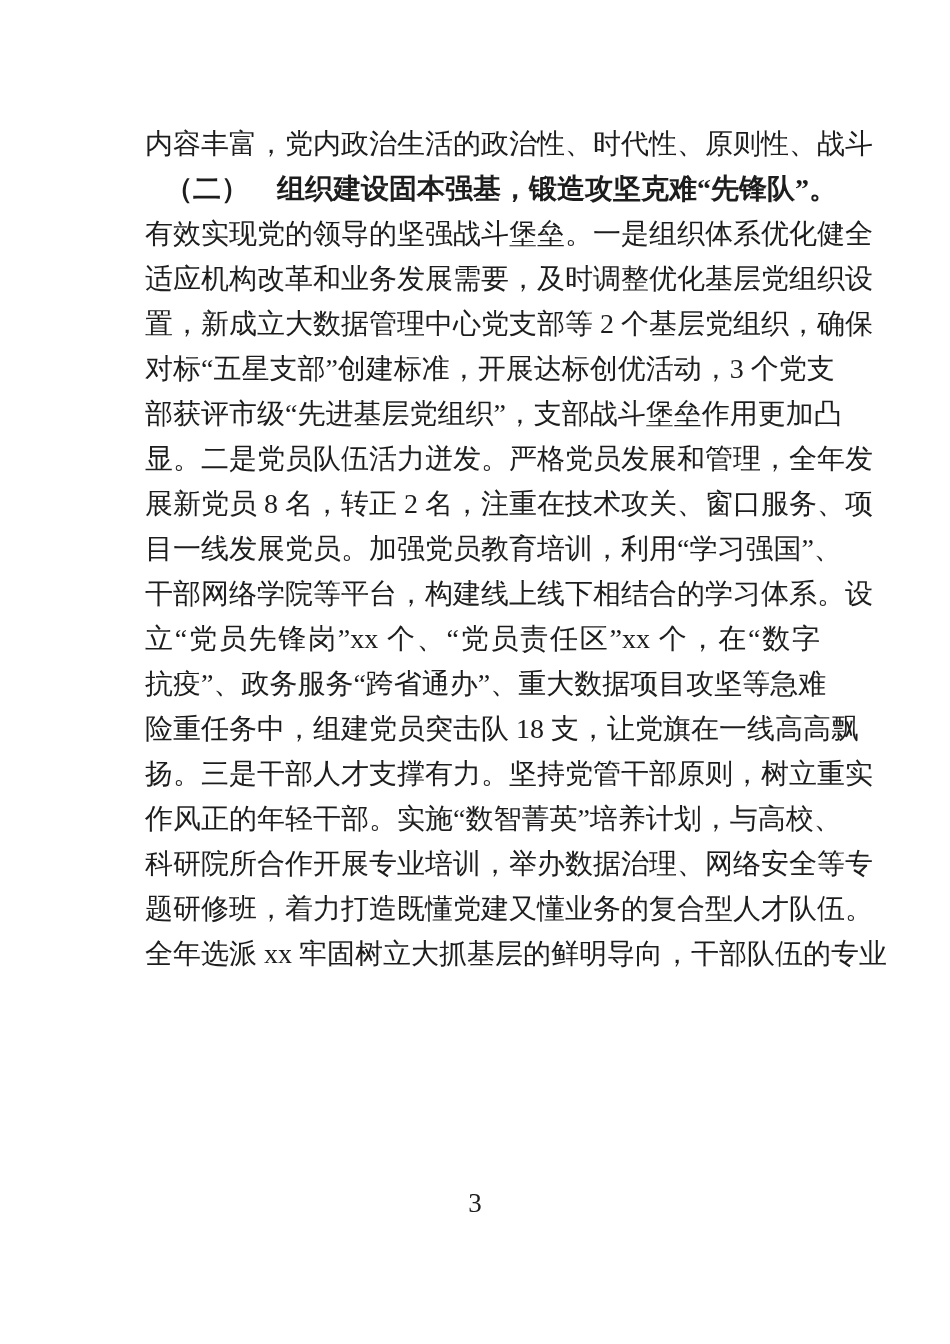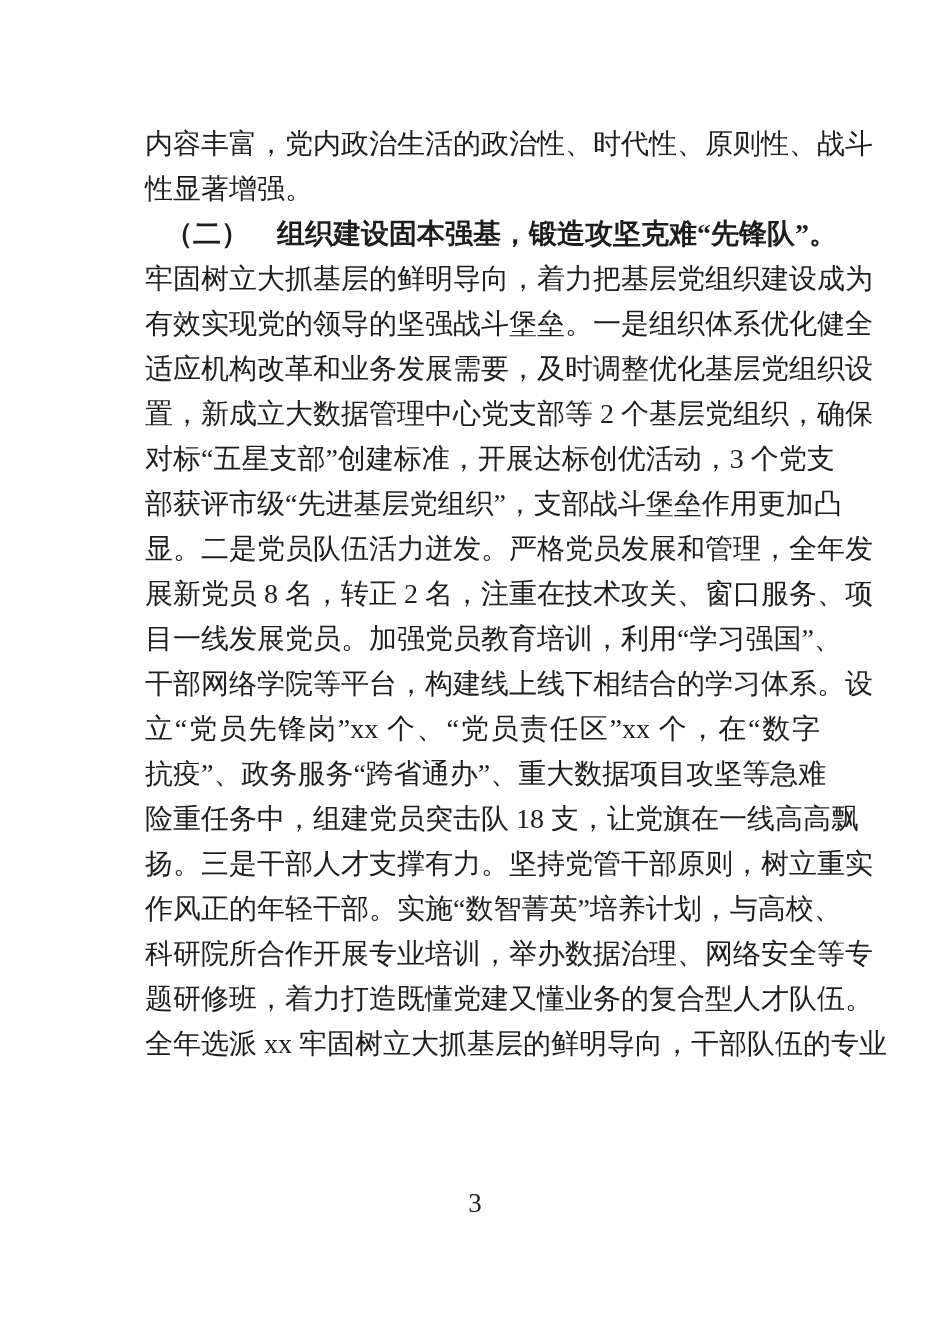--- a/index.html
+++ b/index.html
@@ -47,23 +47,21 @@
     font-size: 27px;
     line-height: 40px;
   }
 </style>
 </head>
 <body>
 
 <div class="page">
   <div class="text-block">
     <div class="line">内容丰富，党内政治生活的政治性、时代性、原则性、战斗</div>
-    <div class="line para-end">性显著增强。</div>
     <div class="line heading">（二）　组织建设固本强基，锻造攻坚克难“先锋队”。</div>
-    <div class="line">牢固树立大抓基层的鲜明导向，着力把基层党组织建设成为</div>
     <div class="line">有效实现党的领导的坚强战斗堡垒。一是组织体系优化健全</div>
     <div class="line">适应机构改革和业务发展需要，及时调整优化基层党组织设</div>
     <div class="line">置，新成立大数据管理中心党支部等 2 个基层党组织，确保</div>
     <div class="line">对标“五星支部”创建标准，开展达标创优活动，3 个党支</div>
     <div class="line">部获评市级“先进基层党组织”，支部战斗堡垒作用更加凸</div>
     <div class="line">显。二是党员队伍活力迸发。严格党员发展和管理，全年发</div>
     <div class="line">展新党员 8 名，转正 2 名，注重在技术攻关、窗口服务、项</div>
     <div class="line">目一线发展党员。加强党员教育培训，利用“学习强国”、</div>
     <div class="line">干部网络学院等平台，构建线上线下相结合的学习体系。设</div>
     <div class="line">立“党员先锋岗”xx 个、“党员责任区”xx 个，在“数字</div>

